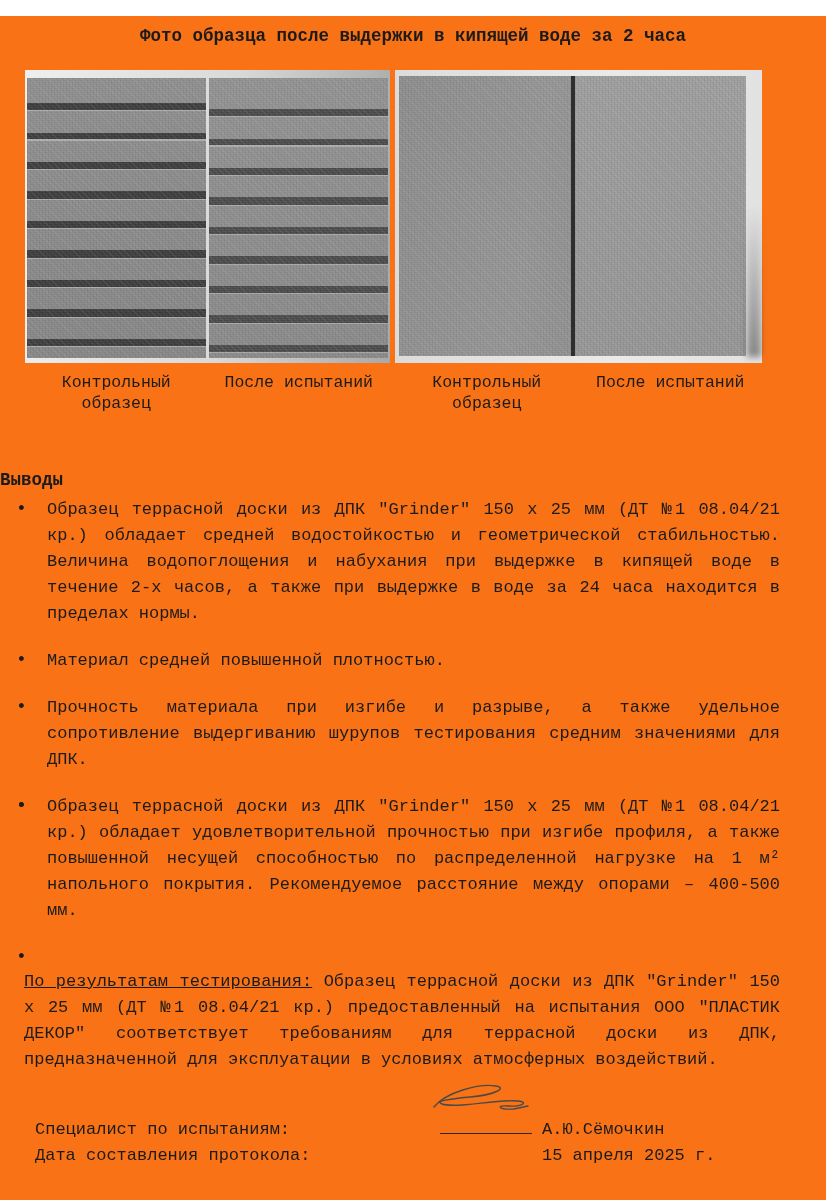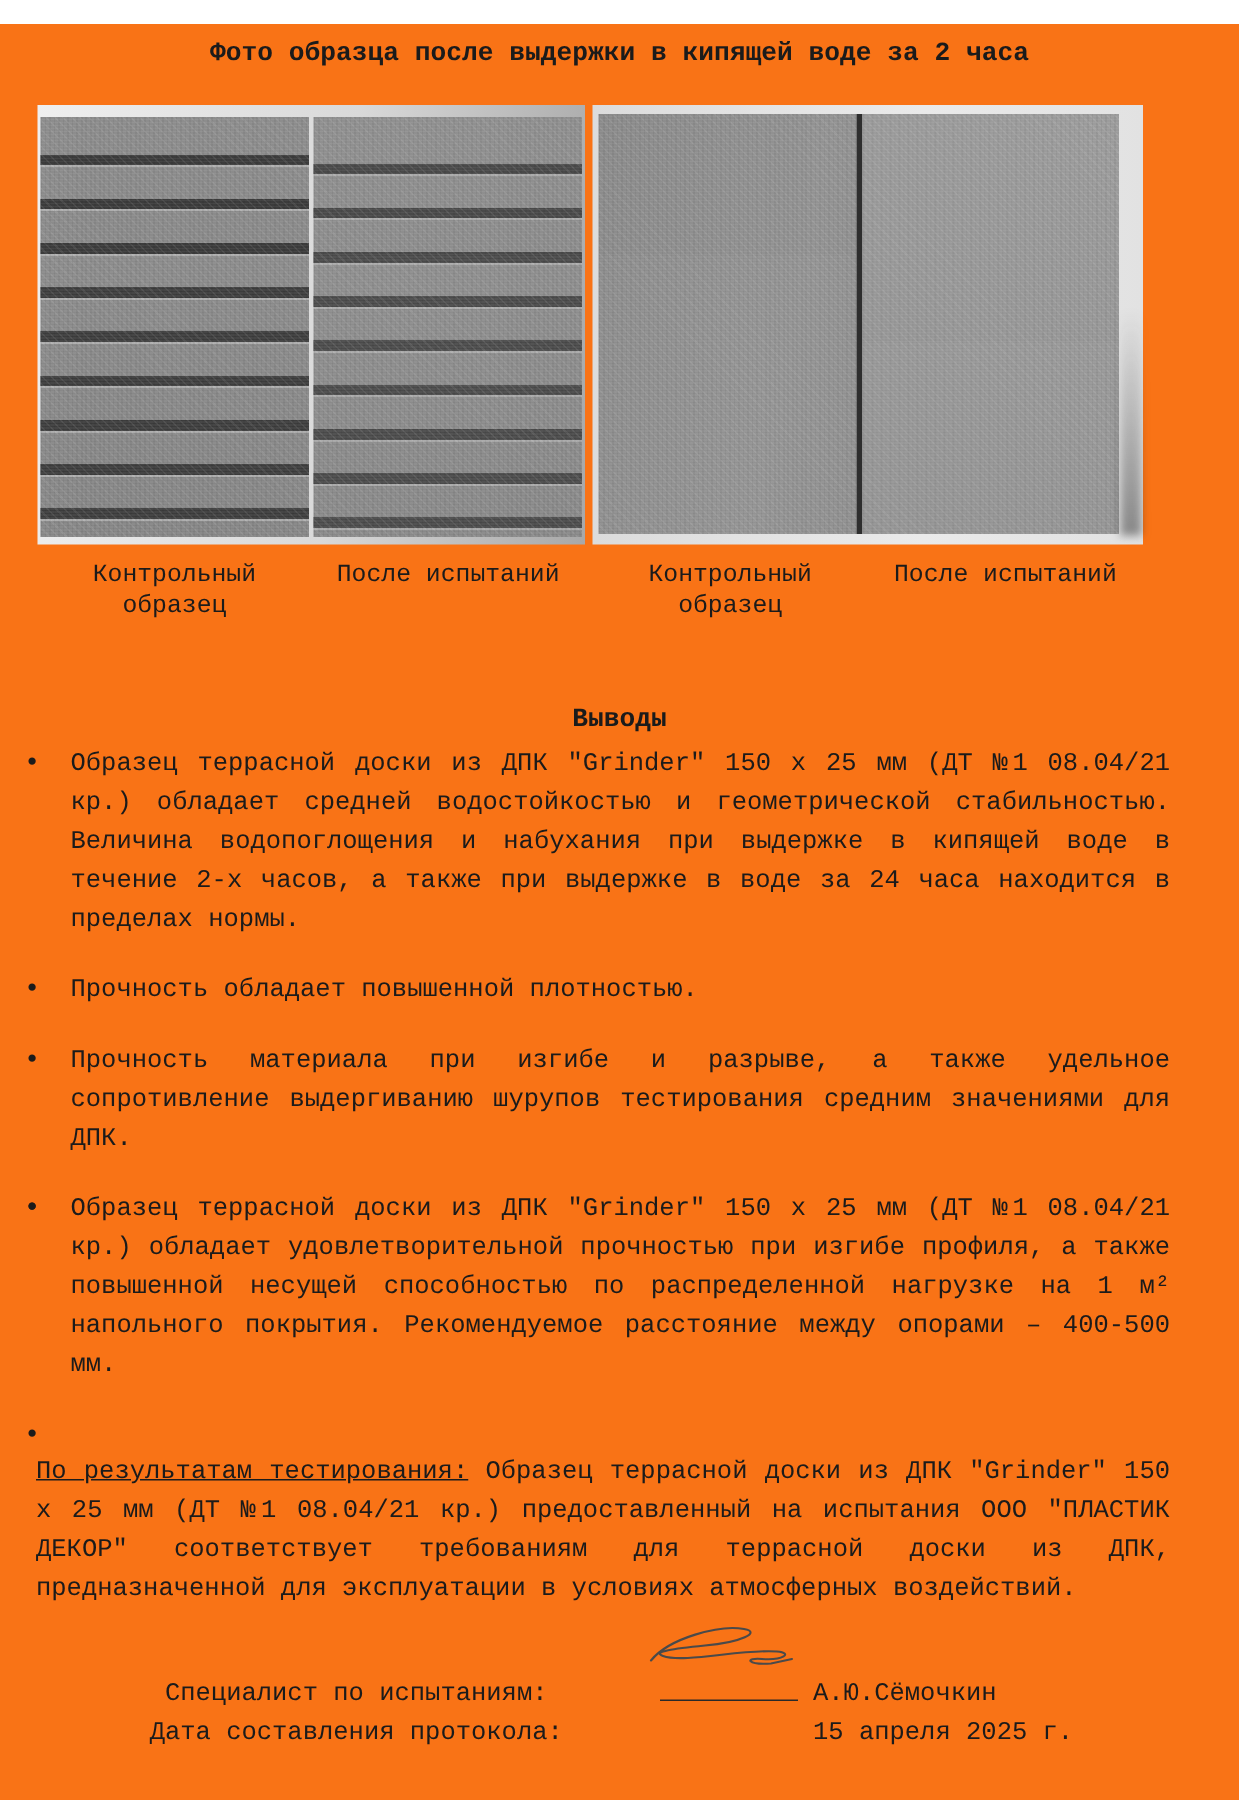--- a/index.html
+++ b/index.html
@@ -60,21 +60,21 @@
   }
   .board-flat-l {
     background: linear-gradient(100deg, #8b8b8b, #939393 70%, #8e8e8e);
     border-right: 4px solid #2e2e2e;
   }
   .board-flat-r { background: linear-gradient(#9c9c9c, #949494); }
   .captions { display: flex; margin-top: 9px; font-size: 16.5px; line-height: 21px; }
   .captions span { flex: 1; text-align: center; }
   
   .conclusions-heading {
-    margin: 55px 0 0; text-align: center;
+    margin: 55px 0 0; text-align: left;
     font-size: 17.5px; font-weight: bold; line-height: 22px;
   }
   .conclusions-list { list-style: none; margin: 6px 46px 0 0; padding: 0; }
   .conclusions-list li {
     position: relative;
     padding-left: 47px;
     margin: 0 0 21px 0;
     font-size: 17px; line-height: 26px;
     text-align: justify;
   }
@@ -91,21 +91,21 @@
     text-align: justify;
   }
   .summary .lead { text-decoration: underline; }
   
   .signatures {
     position: relative;
     margin-top: 44px;
     padding-left: 35px;
     font-size: 17px; line-height: 26px;
   }
-  .sig-row { display: flex; text-align: center; }
+  .sig-row { display: flex; }
   .sig-label { width: 405px; }
   .sig-line {
     display: inline-block;
     width: 92px; height: 17px;
     border-bottom: 1.5px solid #2a2a2a;
     margin-right: 10px;
   }
   .sig-date { padding-left: 102px; }
   .sig-image { position: absolute; left: 428px; top: -37px; }
 </style>
@@ -144,21 +144,21 @@
 
   <h2 class="conclusions-heading">Выводы</h2>
 
   <ul class="conclusions-list">
     <li>
       <span class="bullet">•</span>
       <span>Образец террасной доски из ДПК "Grinder" 150 х 25 мм (ДТ №1 08.04/21 кр.) обладает средней водостойкостью и геометрической стабильностью. Величина водопоглощения и набухания при выдержке в кипящей воде в течение 2-х часов, а также при выдержке в воде за 24 часа находится в пределах нормы.</span>
     </li>
     <li>
       <span class="bullet">•</span>
-      <span>Прочность обладает повышенной плотностью.</span>
+      <span>Материал средней повышенной плотностью.</span>
     </li>
     <li>
       <span class="bullet">•</span>
       <span>Прочность материала при изгибе и разрыве, а также удельное сопротивление выдергиванию шурупов тестирования средним значениями для ДПК.</span>
     </li>
     <li>
       <span class="bullet">•</span>
     </li>
     <li>
       <span class="bullet">•</span>

